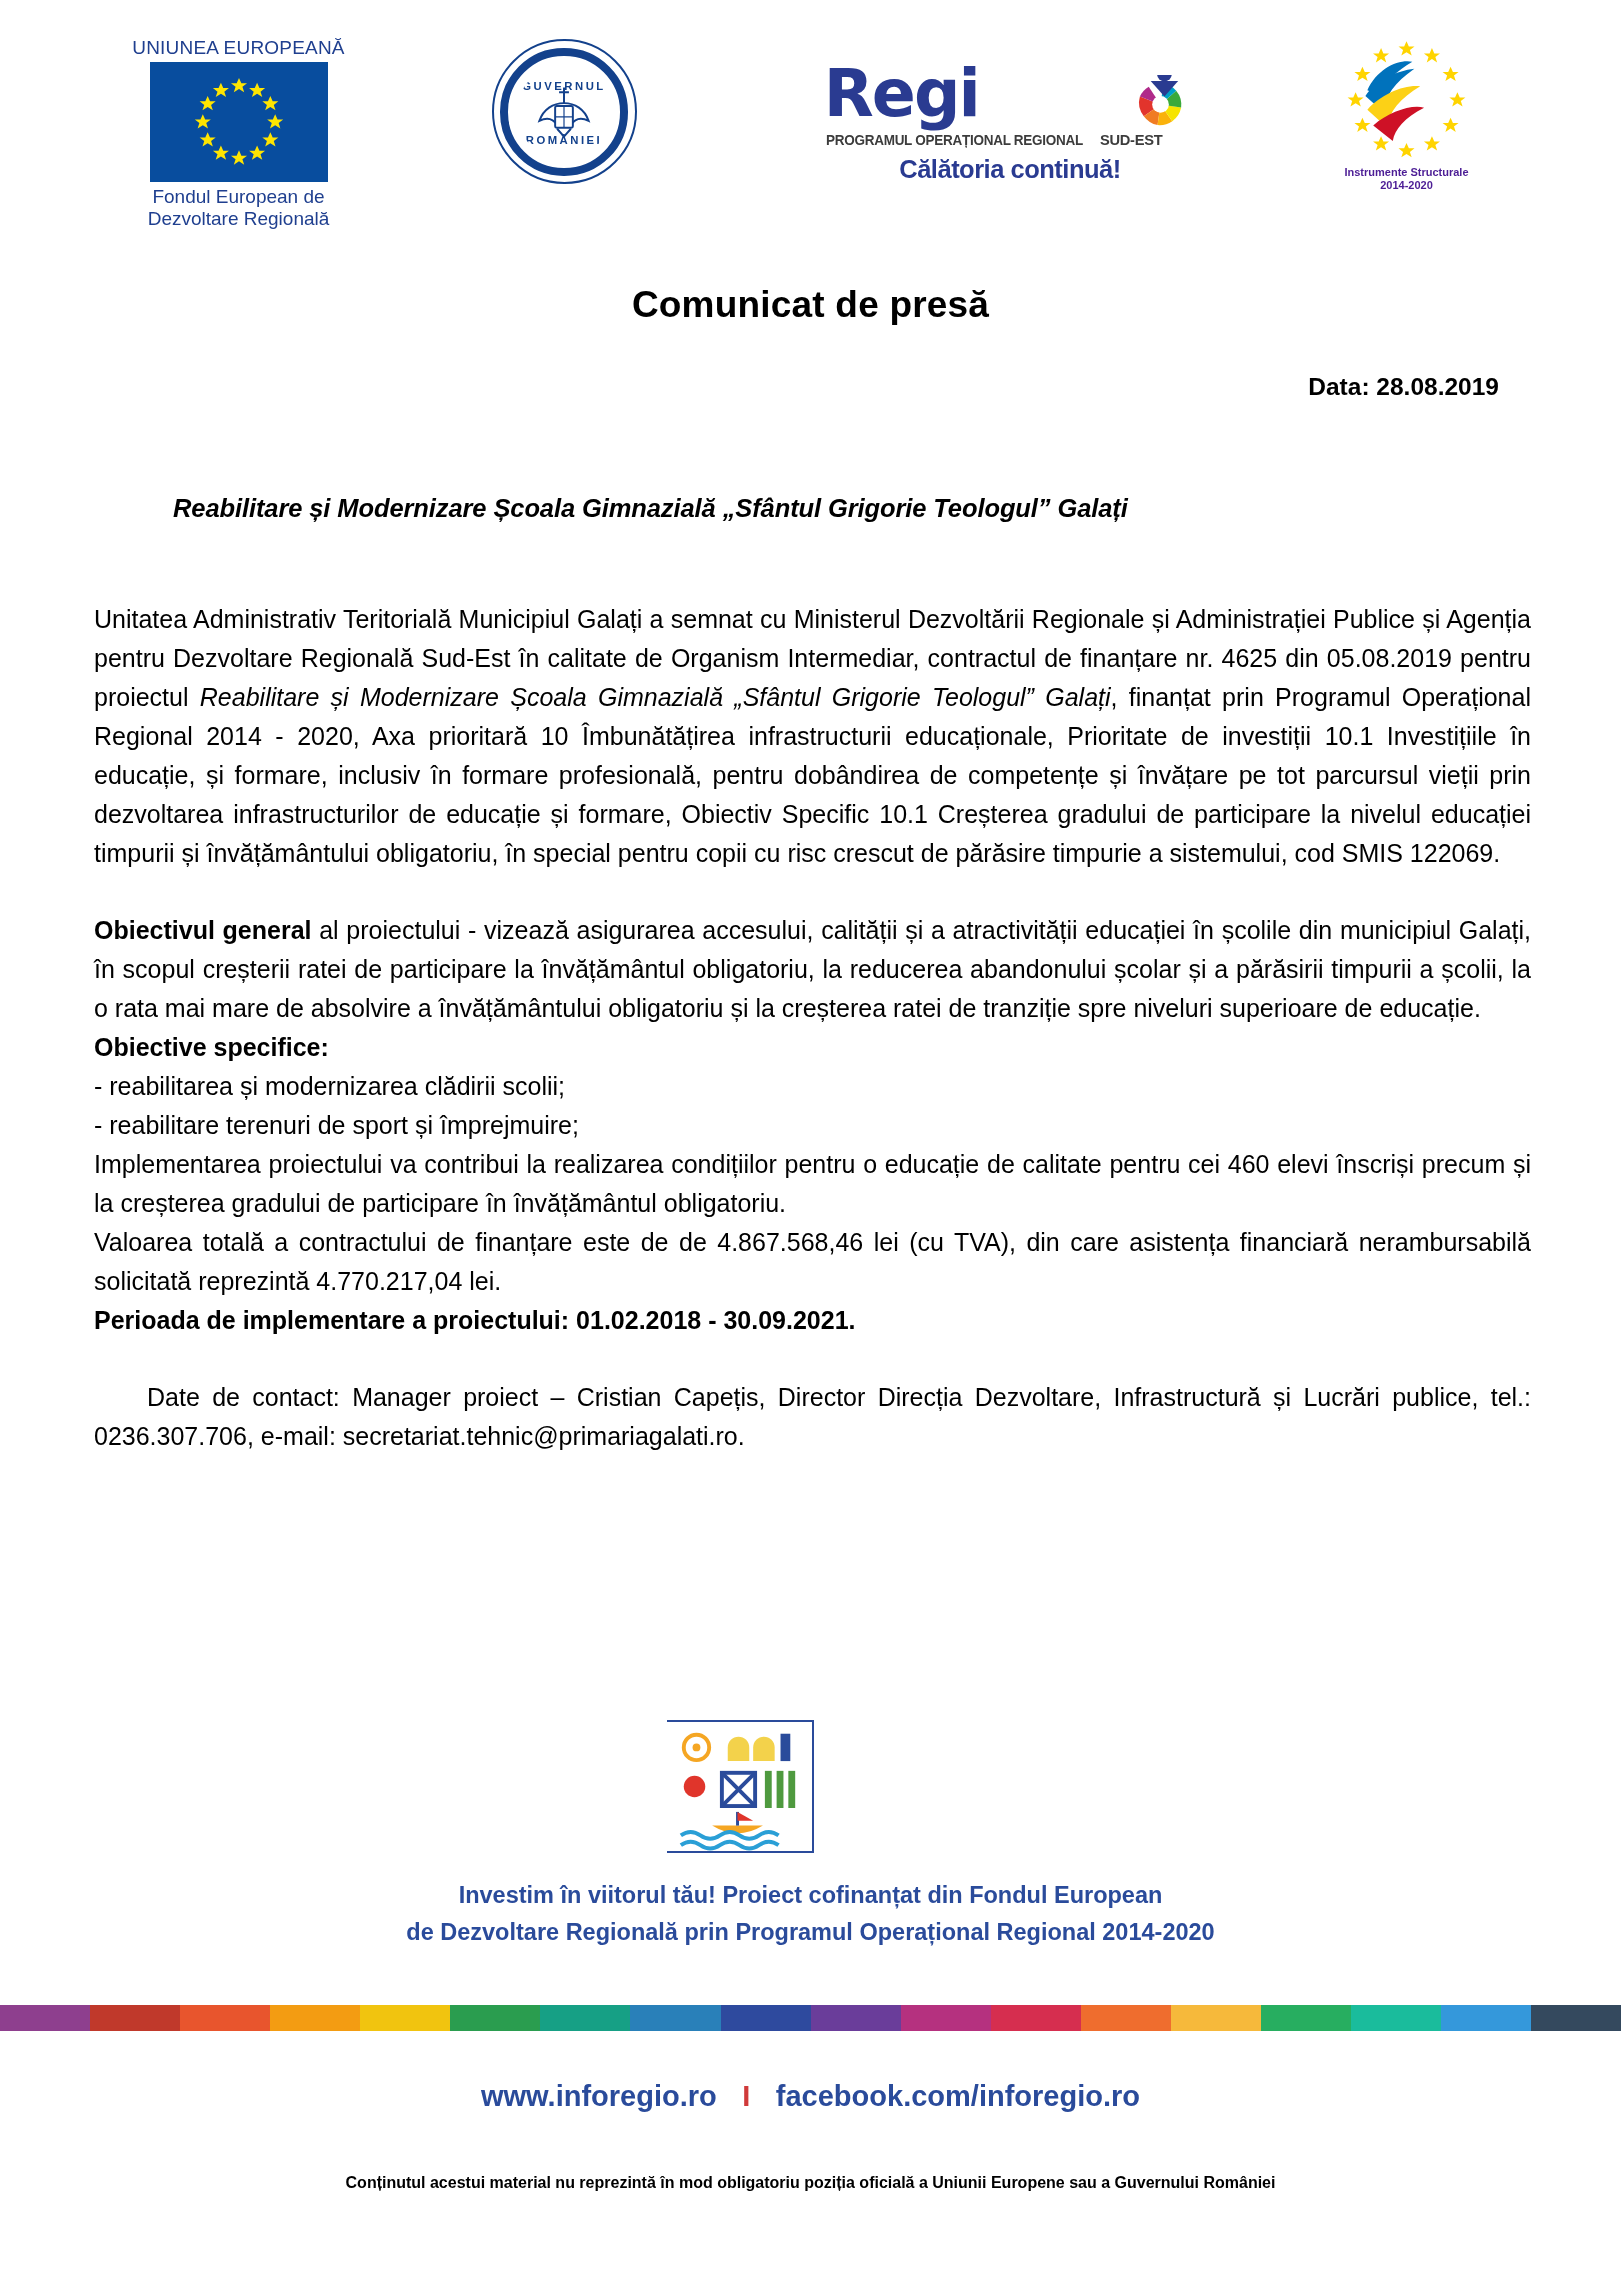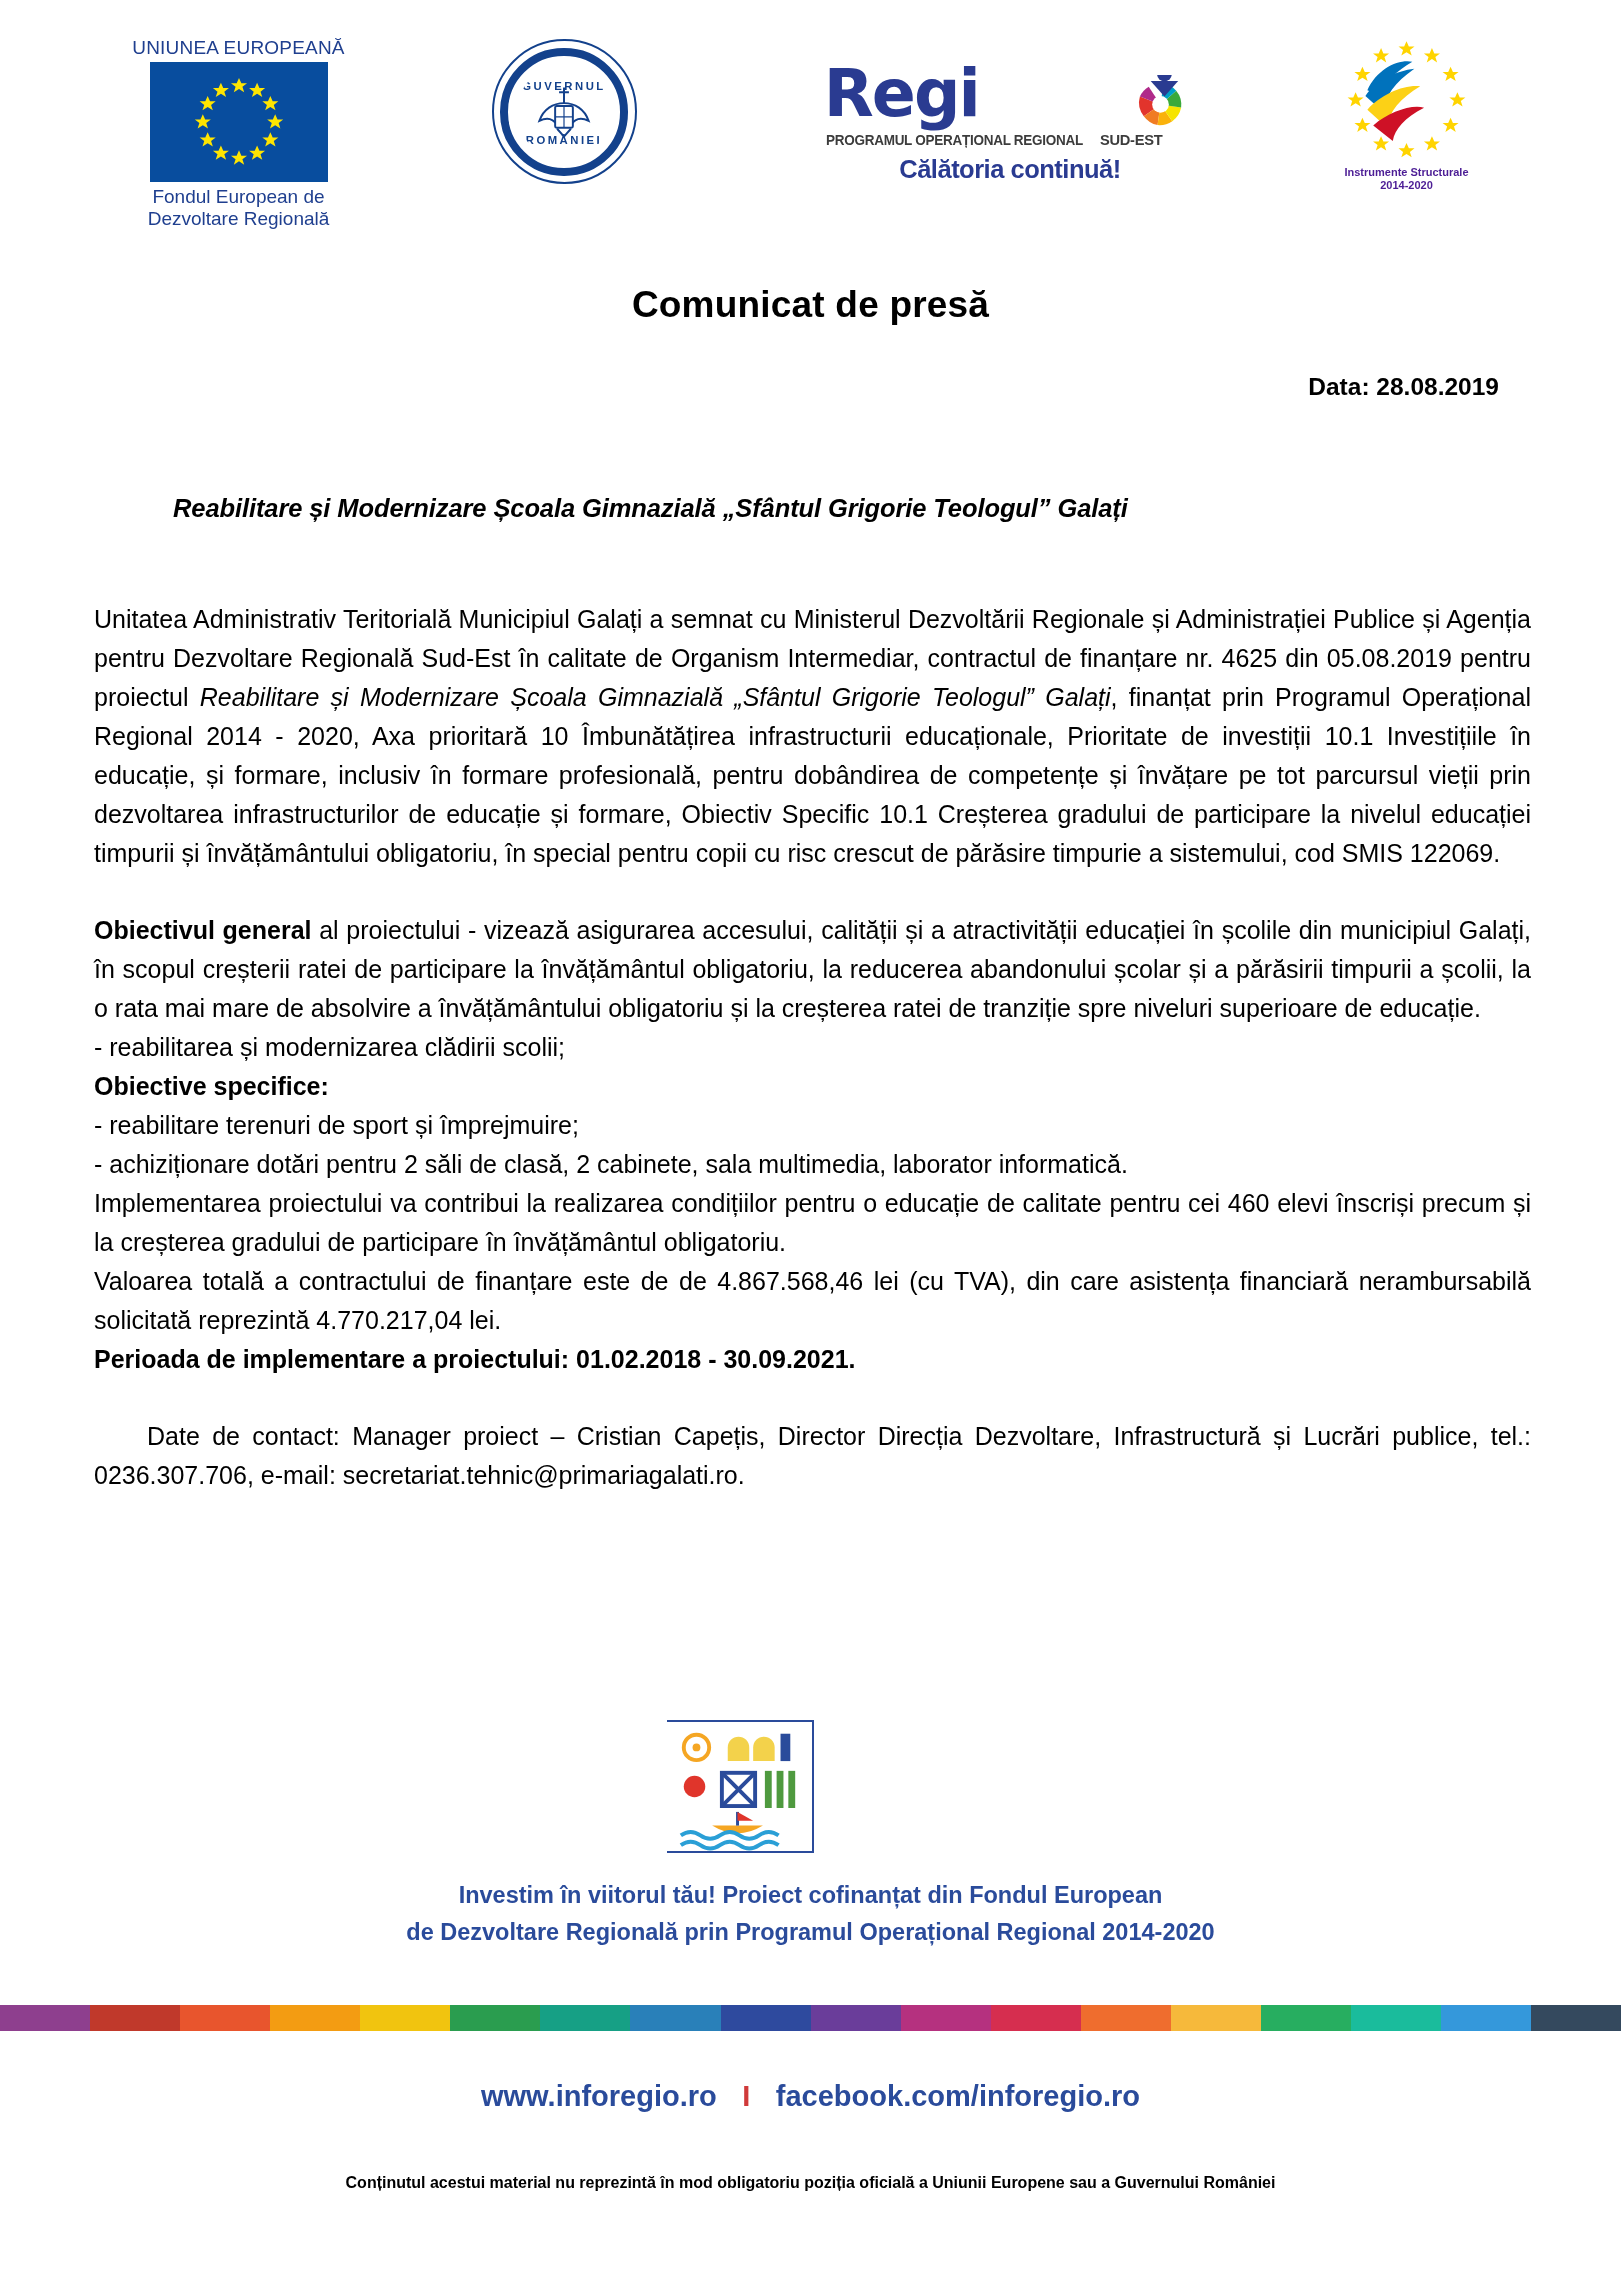--- a/index.html
+++ b/index.html
@@ -491,24 +491,23 @@
   <div class="doc-subtitle">Reabilitare și Modernizare Școala Gimnazială „Sfântul Grigorie Teologul” Galați</div>
 
   <div class="body-block">
 
     <p class="para"><span>Unitatea Administrativ Teritorială Municipiul Galați a semnat cu Ministerul Dezvoltării Regionale și Administrației Publice și Agenția pentru Dezvoltare Regională Sud-Est în calitate de Organism Intermediar, contractul de finanțare nr. 4625 din 05.08.2019 pentru proiectul </span><span class="i">Reabilitare și Modernizare Școala Gimnazială „Sfântul Grigorie Teologul” Galați</span><span>, finanțat prin Programul Operațional Regional 2014 - 2020, Axa prioritară 10 Îmbunătățirea infrastructurii educaționale, Prioritate de investiții 10.1 Investițiile în educație, și  formare, inclusiv în formare profesională, pentru dobândirea de competențe și învățare pe tot parcursul vieții prin dezvoltarea infrastructurilor de educație și formare, Obiectiv Specific 10.1 Creșterea gradului de participare la nivelul educației timpurii și învățământului obligatoriu, în special pentru copii cu risc crescut de părăsire timpurie a sistemului, cod SMIS 122069.</span></p>
 
     <div class="gap"></div>
 
     <p class="para"><span class="b">Obiectivul general</span><span> al proiectului - vizează asigurarea accesului, calității și a atractivității educației în școlile din municipiul Galați, în scopul creșterii ratei de participare la învățământul obligatoriu, la reducerea abandonului școlar și a părăsirii timpurii a școlii, la o rata mai mare de absolvire a învățământului obligatoriu și la creșterea ratei de tranziție spre niveluri superioare de educație.</span></p>
 
+    <p class="para noj b">Obiective specifice:</p>
     <p class="para noj">- reabilitarea și modernizarea clădirii scolii;</p>
-    <p class="para noj b">Obiective specifice:</p>
     <p class="para noj">- reabilitare terenuri de sport și împrejmuire;</p>
-    <p class="para noj">- achiziționare dotări pentru 2 săli de clasă, 2 cabinete, sala multimedia, laborator informatică.</p>
 
     <p class="para">Implementarea proiectului va contribui la realizarea condițiilor pentru o educație de calitate pentru cei 460 elevi înscriși precum și la creșterea gradului de participare în învățământul obligatoriu.</p>
 
     <p class="para">Valoarea totală a contractului de finanțare este de de 4.867.568,46 lei (cu TVA), din care asistența financiară nerambursabilă solicitată reprezintă 4.770.217,04 lei.</p>
 
     <p class="para noj b">Perioada de implementare a proiectului: 01.02.2018 - 30.09.2021.</p>
 
     <div class="gap"></div>
 
     <p class="para indent">Date de contact: Manager proiect – Cristian Capețis, Director Direcția Dezvoltare, Infrastructură și Lucrări publice, tel.: 0236.307.706, e-mail: secretariat.tehnic@primariagalati.ro.</p>

